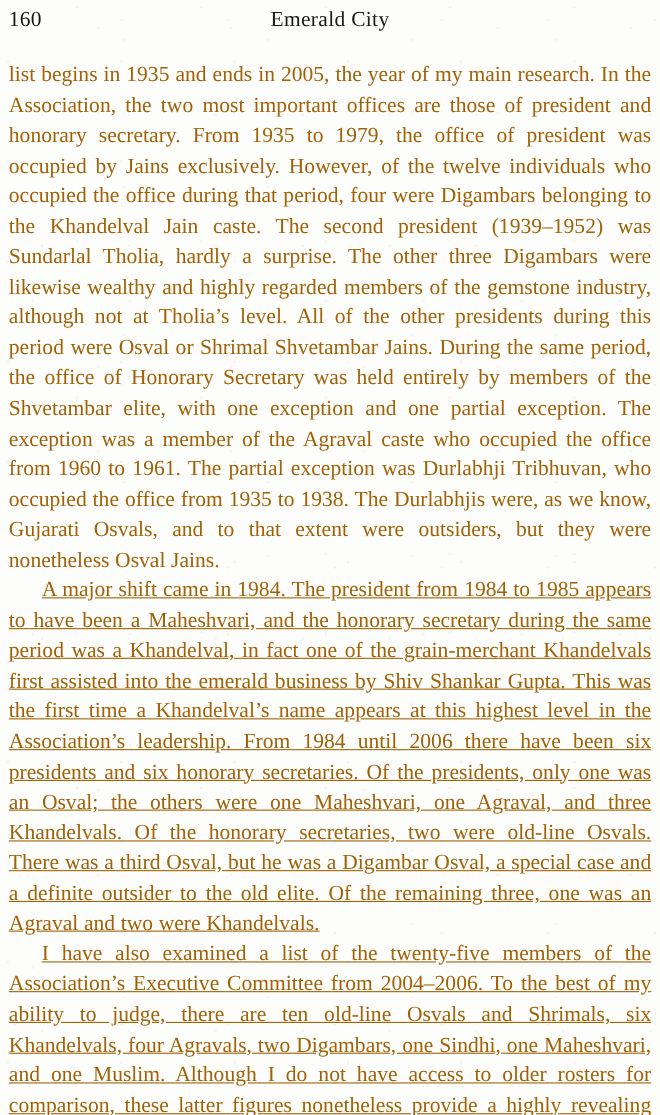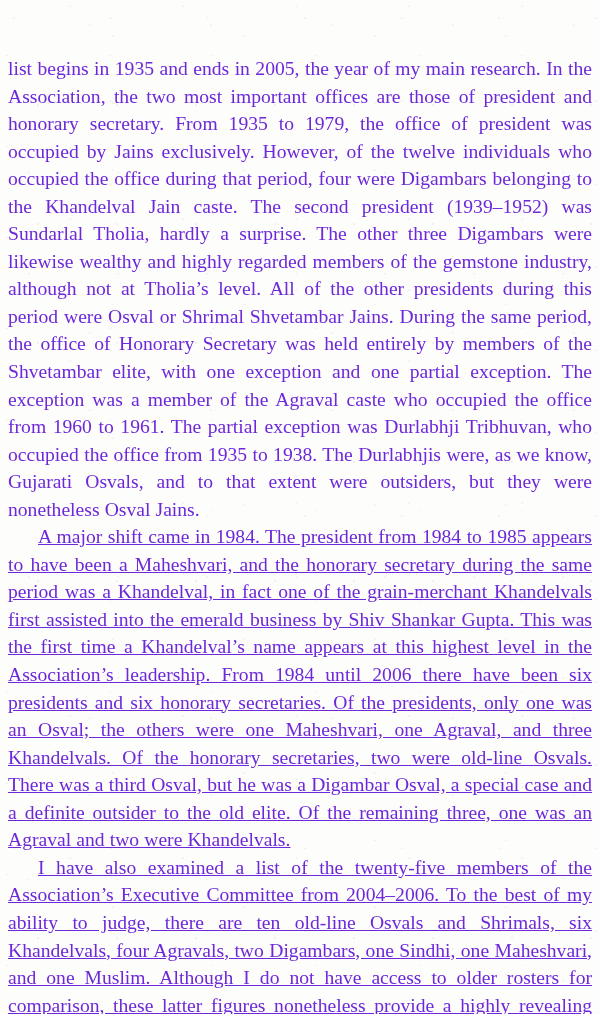--- a/index.html
+++ b/index.html
@@ -66,21 +66,21 @@
   p {
     margin: 0;
     font-size: 19.6px;
     line-height: 27.55px;
     text-align: justify;
     text-align-last: left;
     text-justify: inter-word;
     letter-spacing: 0.01px;
     word-spacing: 0.2px;
     hyphens: manual;
-    color: #6d28d9;
+    color: #a16207;
   }
 
   p.indent {
     text-indent: 30px;
     text-decoration: underline;
   }
 
   
   .grain {
     position: absolute;
@@ -96,20 +96,24 @@
       radial-gradient(circle at 7% 61%, #000 0 1px, transparent 1px),
       radial-gradient(circle at 74% 33%, #000 0 1px, transparent 1px);
     background-size: 97px 83px, 113px 71px, 89px 101px, 131px 67px, 79px 119px, 103px 91px, 121px 77px;
   }
 </style>
 </head>
 <body>
 
 <div class="page">
 
+  <div class="running-head">
+    <div class="folio">160</div>
+    <div class="head-title">Emerald City</div>
+  </div>
 
   <div class="body-text">
     <p>list begins in 1935 and ends in 2005, the year of my main research. In the Association, the two most important offices are those of president and honorary secretary. From 1935 to 1979, the office of president was occupied by Jains exclusively. However, of the twelve individuals who occupied the office during that period, four were Digambars belonging to the Khandelval Jain caste. The second president (1939–1952) was Sundarlal Tholia, hardly a surprise. The other three Digambars were likewise wealthy and highly regarded members of the gemstone industry, although not at Tholia’s level. All of the other presidents during this period were Osval or Shrimal Shvetambar Jains. During the same period, the office of Honorary Secretary was held entirely by members of the Shvetambar elite, with one exception and one partial exception. The exception was a member of the Agraval caste who occupied the office from 1960 to 1961. The partial exception was Durlabhji Tribhuvan, who occupied the office from 1935 to 1938. The Durlabhjis were, as we know, Gujarati Osvals, and to that extent were outsiders, but they were nonetheless Osval Jains.</p>
     <p class="indent">A major shift came in 1984. The president from 1984 to 1985 appears to have been a Maheshvari, and the honorary secretary during the same period was a Khandelval, in fact one of the grain-merchant Khandelvals first assisted into the emerald business by Shiv Shankar Gupta. This was the first time a Khandelval’s name appears at this highest level in the Association’s leadership. From 1984 until 2006 there have been six presidents and six honorary secretaries. Of the presidents, only one was an Osval; the others were one Maheshvari, one Agraval, and three Khandelvals. Of the honorary secretaries, two were old-line Osvals. There was a third Osval, but he was a Digambar Osval, a special case and a definite outsider to the old elite. Of the remaining three, one was an Agraval and two were Khandelvals.</p>
     <p class="indent">I have also examined a list of the twenty-five members of the Association’s Executive Committee from 2004–2006. To the best of my ability to judge, there are ten old-line Osvals and Shrimals, six Khandelvals, four Agravals, two Digambars, one Sindhi, one Maheshvari, and one Muslim. Although I do not have access to older rosters for comparison, these latter figures nonetheless provide a highly revealing portrait of the business’s elite level today. It is, as we see, extremely heterogeneous. The old Shvetambar core of the emerald elite is certainly present, but their position cannot be described as dominant today. In other words, the business has undergone a fundamental sociological change.</p>
 
   </div>
 
   <div class="grain"></div>
 </div>

